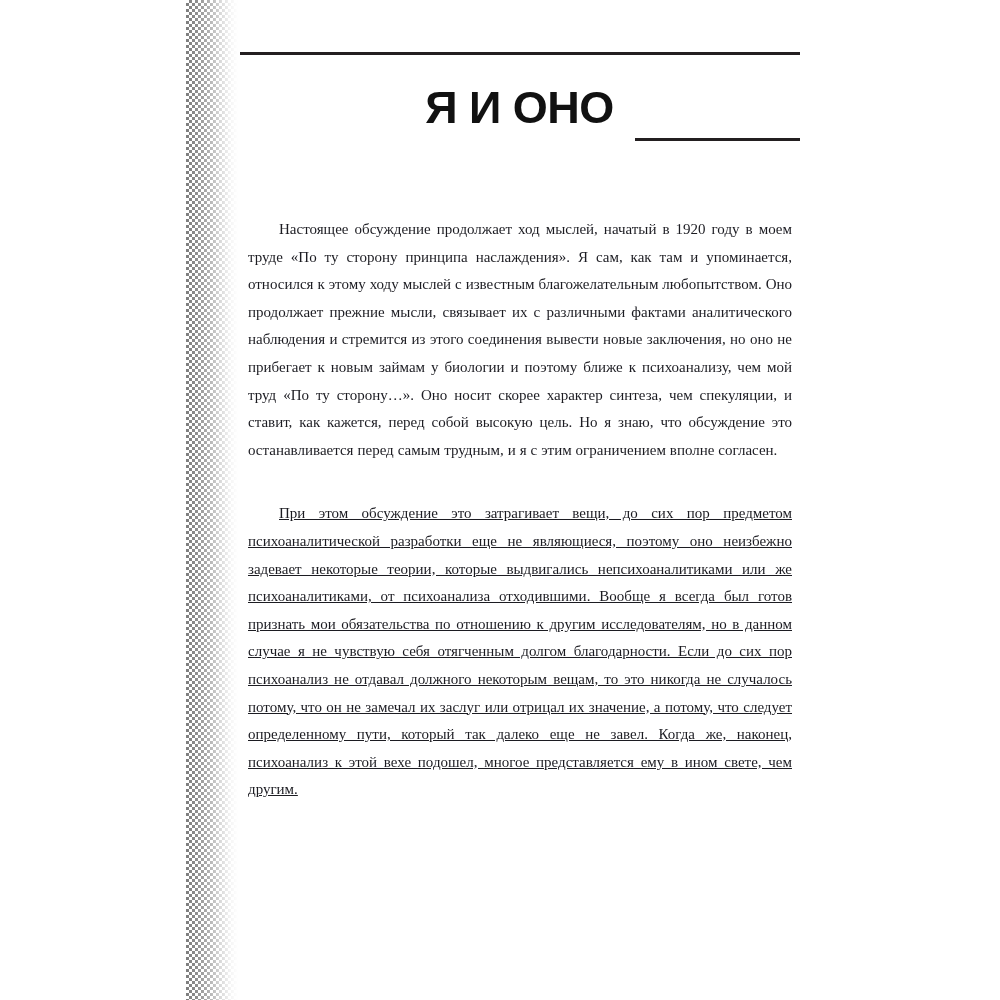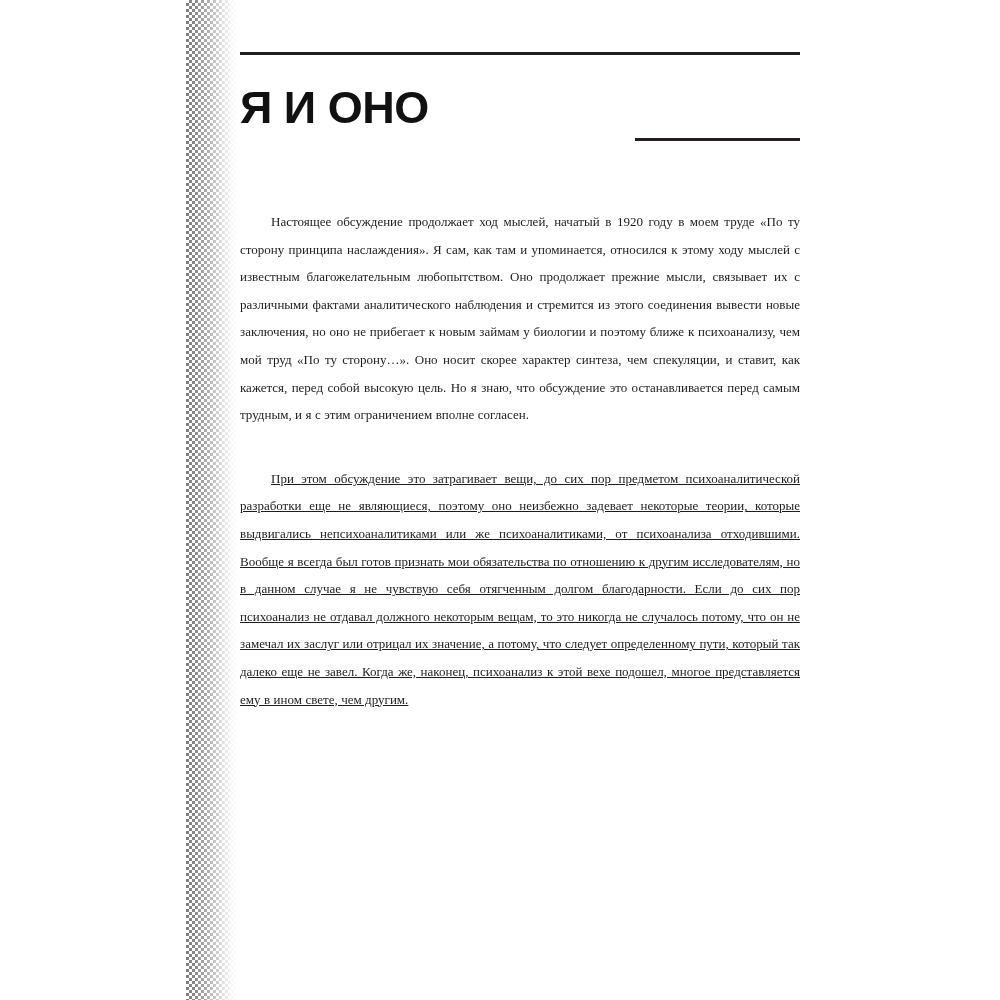--- a/index.html
+++ b/index.html
@@ -64,21 +64,21 @@
     left: 0;
     top: 52px;
     width: 560px;
   }
   .rule-top {
     width: 560px;
     height: 3px;
     background: #231f20;
   }
   #page-title {
-    text-align: left;
+    text-align: center;
     font-family: "Liberation Sans", "DejaVu Sans", sans-serif;
     font-weight: bold;
     font-size: 45px;
     line-height: 1.0;
     letter-spacing: -0.5px;
     color: #111111;
     margin-top: 30px;
     margin-bottom: 8px;
     padding-right: 1px;
   }
@@ -89,27 +89,27 @@
     background: #231f20;
   }
 
   #body-text {
     position: absolute;
     left: 0;
     top: 208px;
     width: 560px;
   }
   .para {
-    font-size: 13px;
+    font-size: 15px;
     line-height: 27.6px;
     color: #1c1c22;
     text-align: justify;
     text-justify: inter-word;
     text-indent: 31px;
-    margin: 0;
+    margin: 8px;
     hyphens: none;
     word-spacing: 0.2px;
   }
   .para + .para {
     margin-top: 36px;
     text-decoration: underline;
   }
 </style>
 </head>
 <body>

